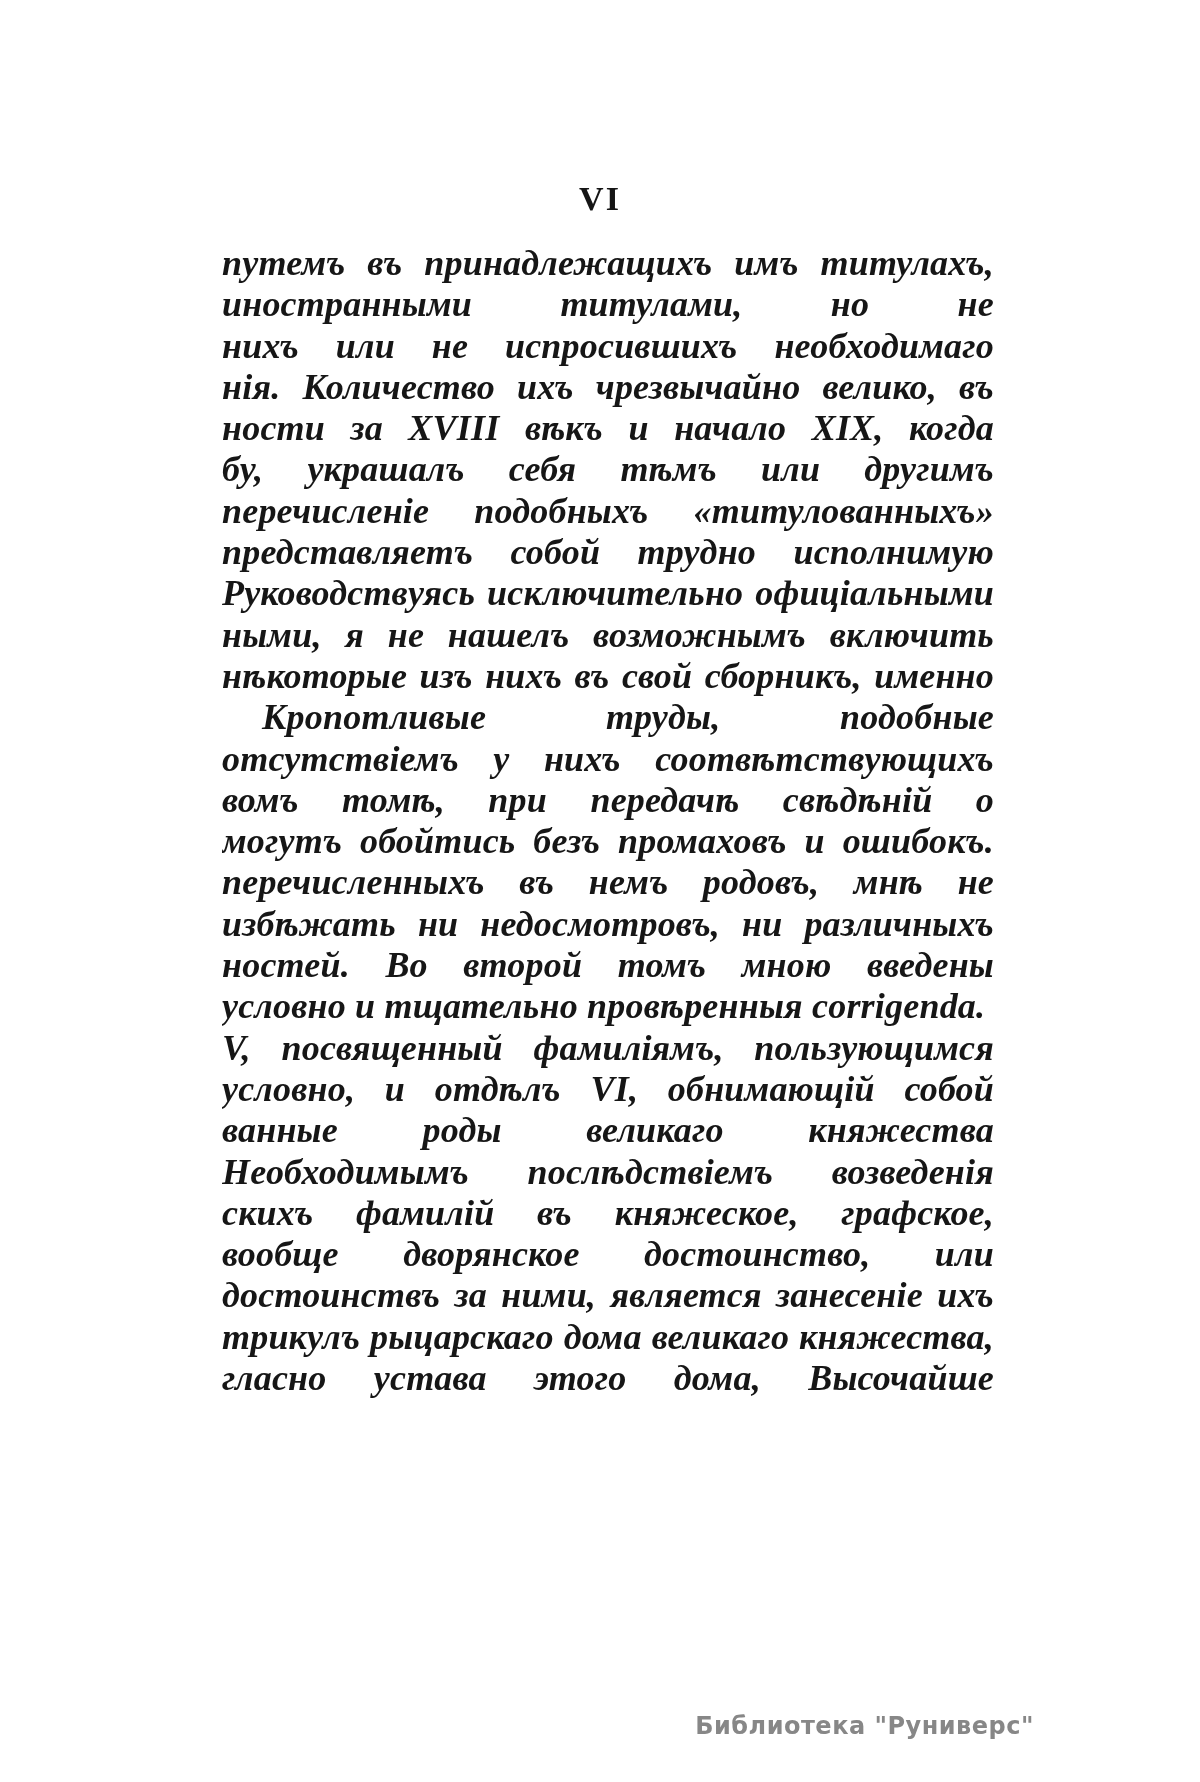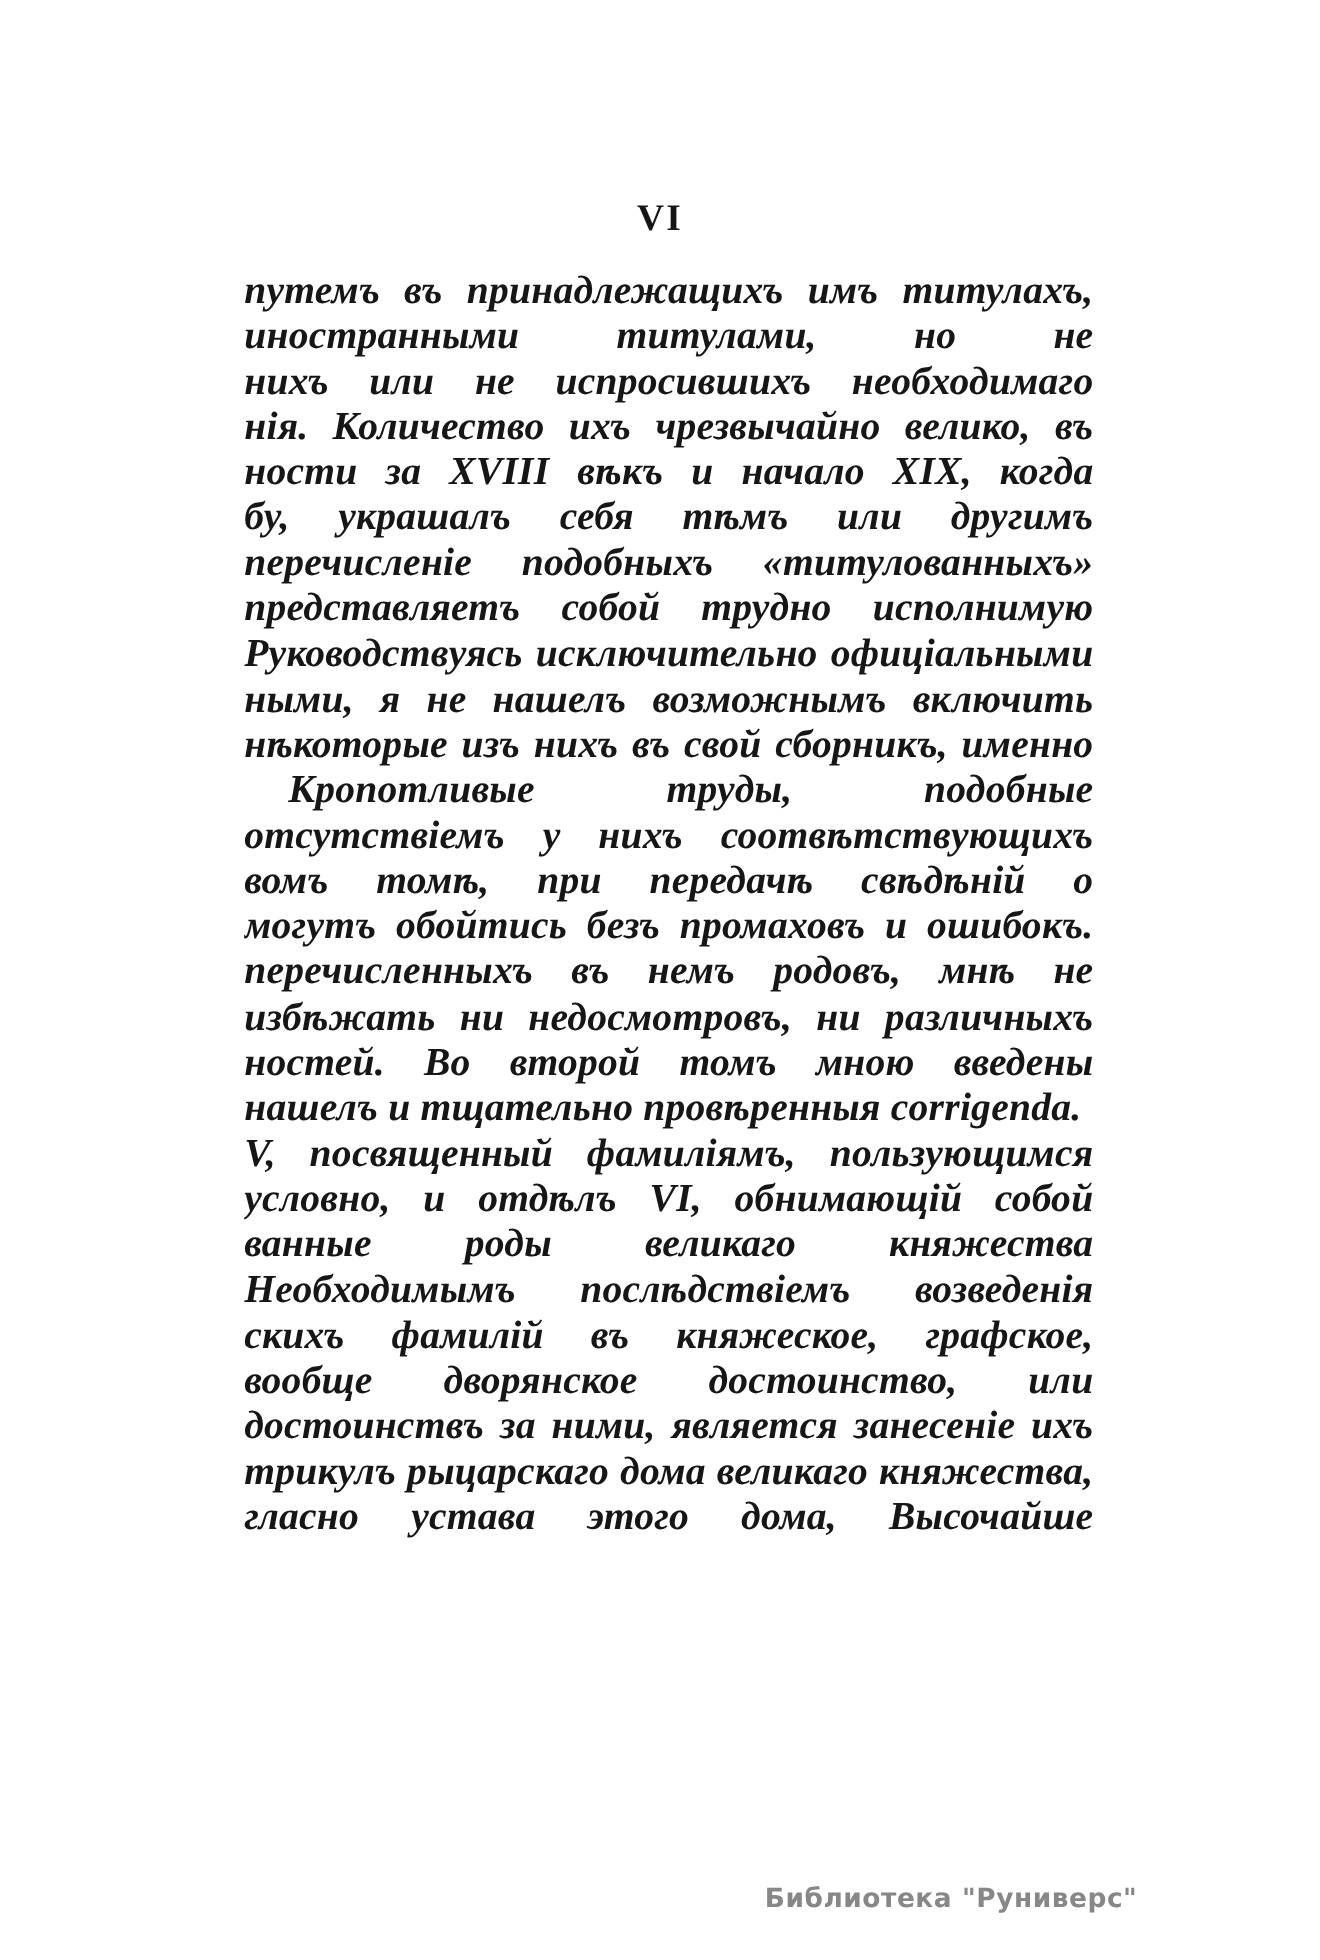--- a/index.html
+++ b/index.html
@@ -79,21 +79,21 @@
       <div class="line">Руководствуясь исключительно офиціальными дан-</div>
       <div class="line">ными, я не нашелъ возможнымъ включить хотя бы</div>
       <div class="line">нѣкоторые изъ нихъ въ свой сборникъ, именно за</div>
       <div class="line indent">Кропотливые труды, подобные настоящему, не</div>
       <div class="line">отсутствіемъ у нихъ соотвѣтствующихъ утвержденій.</div>
       <div class="line">вомъ томѣ, при передачѣ свѣдѣній о происхожденіи</div>
       <div class="line">могутъ обойтись безъ промаховъ и ошибокъ. Въ пер-</div>
       <div class="line">перечисленныхъ въ немъ родовъ, мнѣ не удалось</div>
       <div class="line">избѣжать ни недосмотровъ, ни различныхъ неточ-</div>
       <div class="line">ностей. Во второй томъ мною введены возможно</div>
-      <div class="line endline">нашелъ и тщательно провѣренныя corrigenda.</div>
+      <div class="line endline">условно и тщательно провѣренныя corrigenda.</div>
       <div class="line">V, посвященный фамиліямъ, пользующимся титулами</div>
       <div class="line">условно, и отдѣлъ VI, обнимающій собой титуло-</div>
       <div class="line">ванные роды великаго княжества Финляндскаго.</div>
       <div class="line">Необходимымъ послѣдствіемъ возведенія финлянд-</div>
       <div class="line">скихъ фамилій въ княжеское, графское, баронское или</div>
       <div class="line">вообще дворянское достоинство, или признанія этихъ</div>
       <div class="line">достоинствъ за ними, является занесеніе ихъ въ ма-</div>
       <div class="line">трикулъ рыцарскаго дома великаго княжества, со-</div>
       <div class="line">гласно устава этого дома, Высочайше утвержденнаго</div>
     </div>

